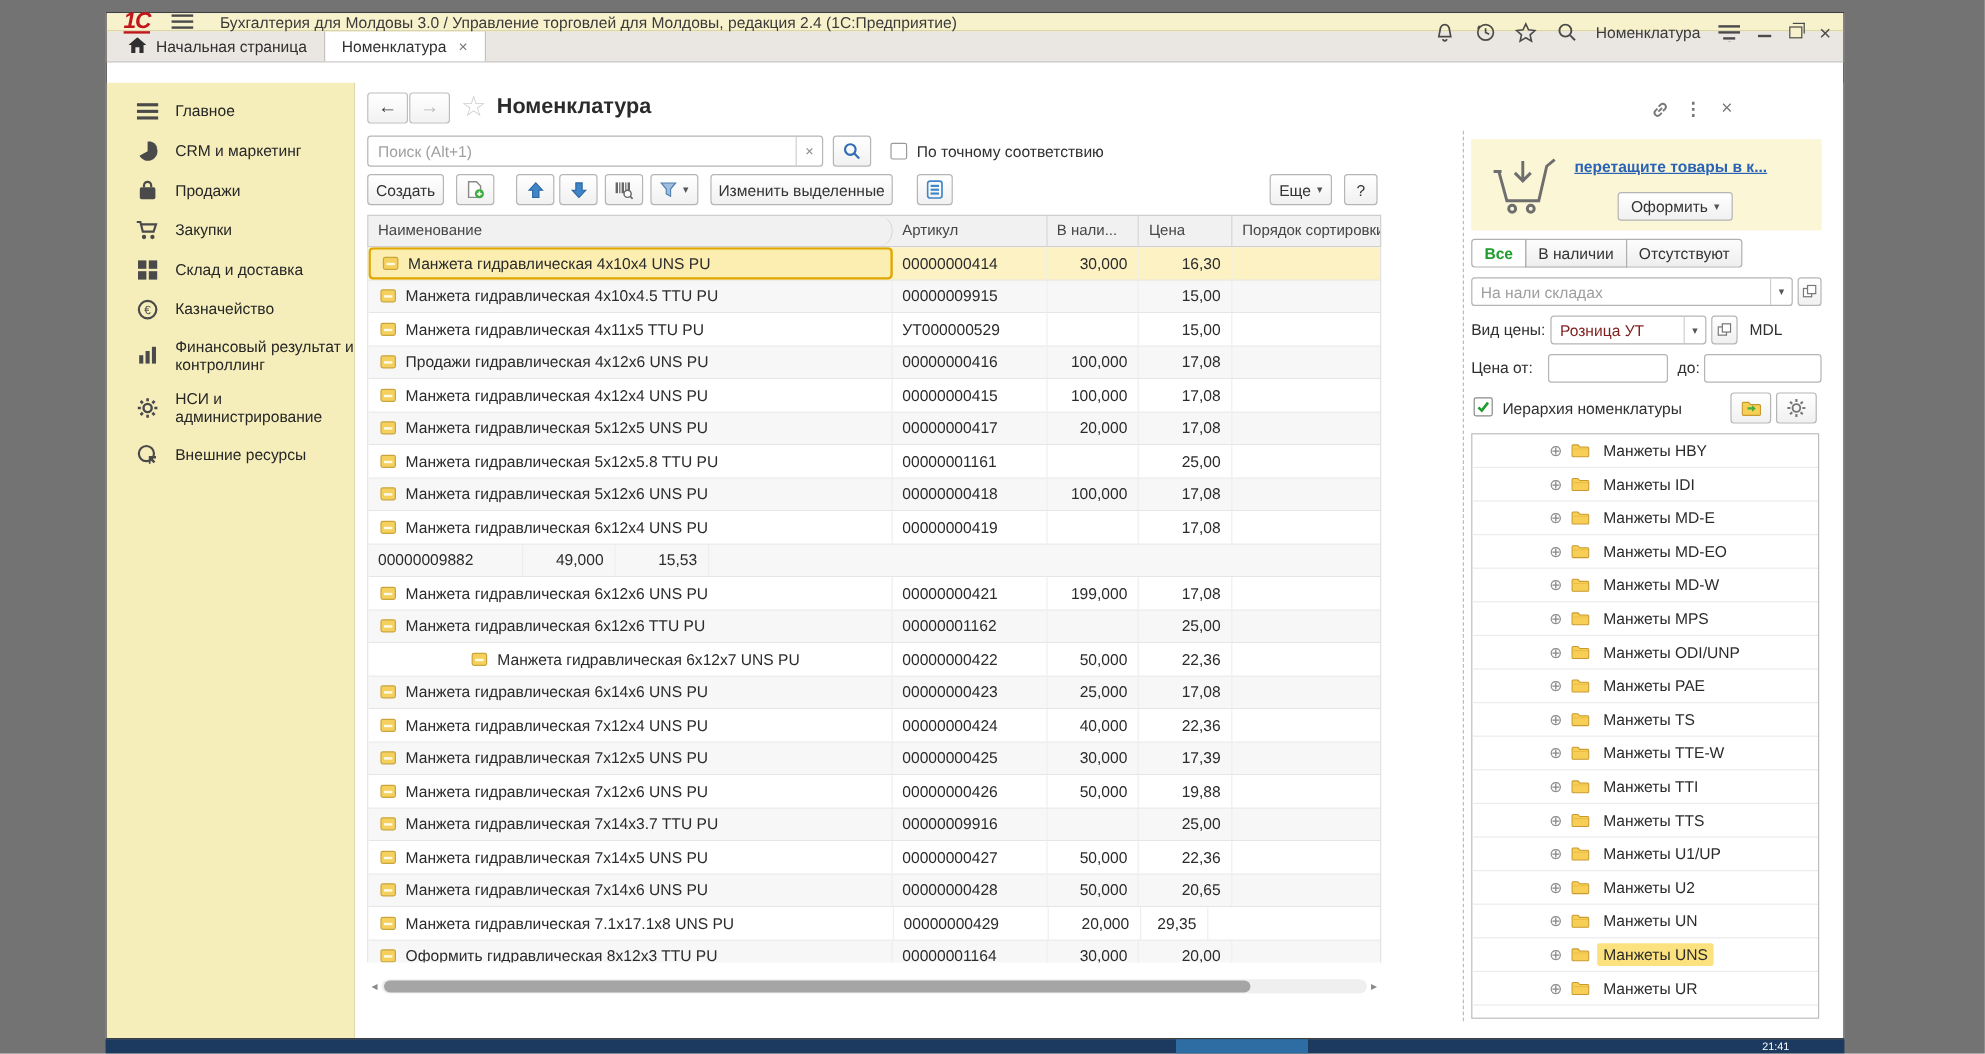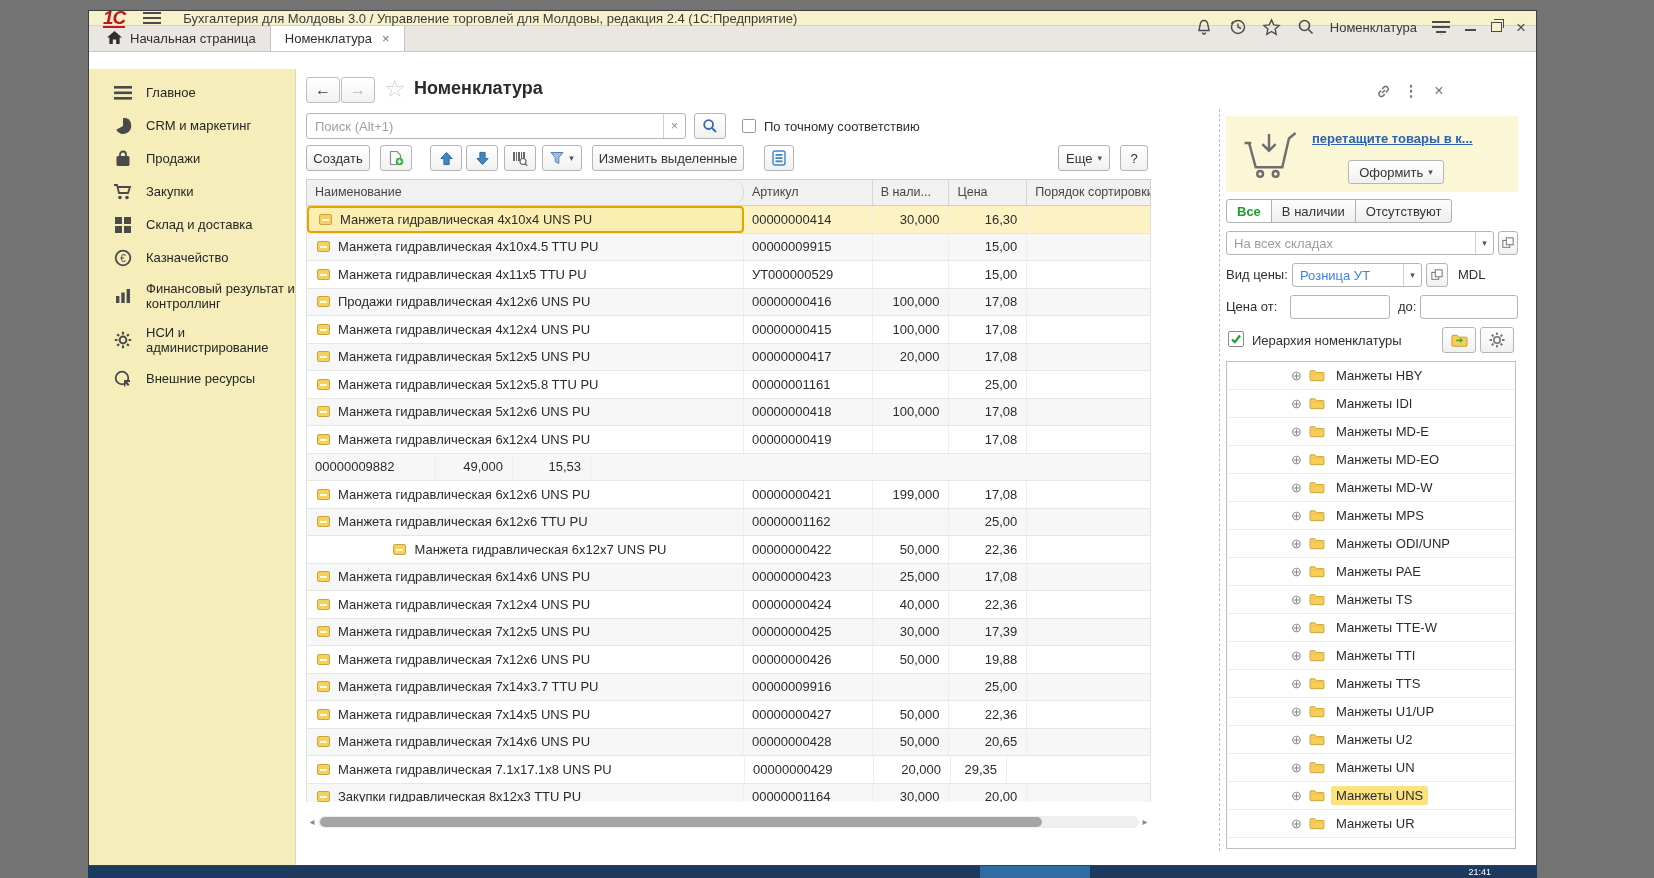--- a/index.html
+++ b/index.html
@@ -106,21 +106,21 @@
                text-decoration:underline; font-size:13px; white-space:nowrap; }
   .checkout-btn { position:absolute; left:122px; top:44px; width:96px; height:24px; }
   .avtabs { position:absolute; left:0; top:90px; height:24px; display:flex; }
   .avtab { height:24px; border:1px solid #b0b0b0; background:linear-gradient(#fdfdfd,#eeeeee);
            display:flex; align-items:center; padding:0 10px; font-size:13px; color:#333; margin-left:-1px; }
   .avtab.first { border-radius:3px 0 0 3px; margin-left:0; }
   .avtab.last { border-radius:0 3px 3px 0; }
   .avtab.active { background:#fff; color:#1f9d2f; font-weight:bold; }
   .field { border:1px solid #b5b5b5; border-radius:3px; background:#fff; display:flex; align-items:center; }
   .field .ph { color:#9e9e9e; padding-left:7px; flex:1; white-space:nowrap; overflow:hidden; }
-  .field .val { color:#3b82f6; padding-left:7px; flex:1; white-space:nowrap; overflow:hidden; }
+  .field .val { color:#7f1d1d; padding-left:7px; flex:1; white-space:nowrap; overflow:hidden; }
   .field .dd { width:18px; align-self:stretch; border-left:1px solid #cfcfcf; display:flex;
                align-items:center; justify-content:center; font-size:9px; color:#555; }
   .sq-btn { border:1px solid #b5b5b5; border-radius:3px; background:linear-gradient(#fff,#f0f0f0);
             display:flex; align-items:center; justify-content:center; }
   .rp-input { border:1px solid #b5b5b5; border-radius:3px; height:24px; outline:none; padding:0 6px;
               font-family:"Liberation Sans", sans-serif; font-size:13px; }
   .chk-on { width:16px; height:16px; border:1px solid #8a8a8a; border-radius:2px; background:#fff;
             display:flex; align-items:center; justify-content:center; }
   .tree { position:absolute; left:0; top:252px; width:290px; bottom:2px; border:1px solid #bdbdbd;
           background:#fff; overflow:hidden; }
@@ -761,21 +761,21 @@
             <div class="c num" style="width: 56px;">
               <span>29,35</span>
             </div>
             <div class="c" style="width: 123px; border-right: none;">
               <span></span>
             </div>
           </div>
           <div class="trow zebra">
             <div class="c namec" style="width: 438px;">
               <span class="item-ic"></span>
-              <span>Закупки гидравлическая 8x12x3 TTU PU</span>
+              <span>Оформить гидравлическая 8x12x3 TTU PU</span>
             </div>
             <div class="c" style="width: 129px;">
               <span>00000001164</span>
             </div>
             <div class="c num" style="width: 77px;">
               <span>30,000</span>
             </div>
             <div class="c num" style="width: 78px;">
               <span>20,00</span>
             </div>
@@ -810,21 +810,21 @@
             </div>
         </div>
 
         <div class="avtabs">
           <div class="avtab first active">Все</div>
           <div class="avtab">В наличии</div>
           <div class="avtab last">Отсутствуют</div>
         </div>
 
         <div class="field" style="position:absolute; left:0; top:122px; width:268px; height:24px;">
-          <div class="ph">На всех складах</div>
+          <div class="ph">На нали складах</div>
           <div class="dd">▾</div>
         </div>
         <div class="sq-btn" style="position:absolute; left:272px; top:122px; width:20px; height:24px;">
           <svg width="12" height="12" viewBox="0 0 14 14">
             <rect x="1" y="4" width="8" height="8" fill="#fff" stroke="#777" stroke-width="1.2"></rect>
             <rect x="5" y="1" width="8" height="8" fill="#fff" stroke="#777" stroke-width="1.2"></rect>
             </svg>
         </div>
 
         <div style="position:absolute; left:0; top:158px;">Вид цены:</div>

